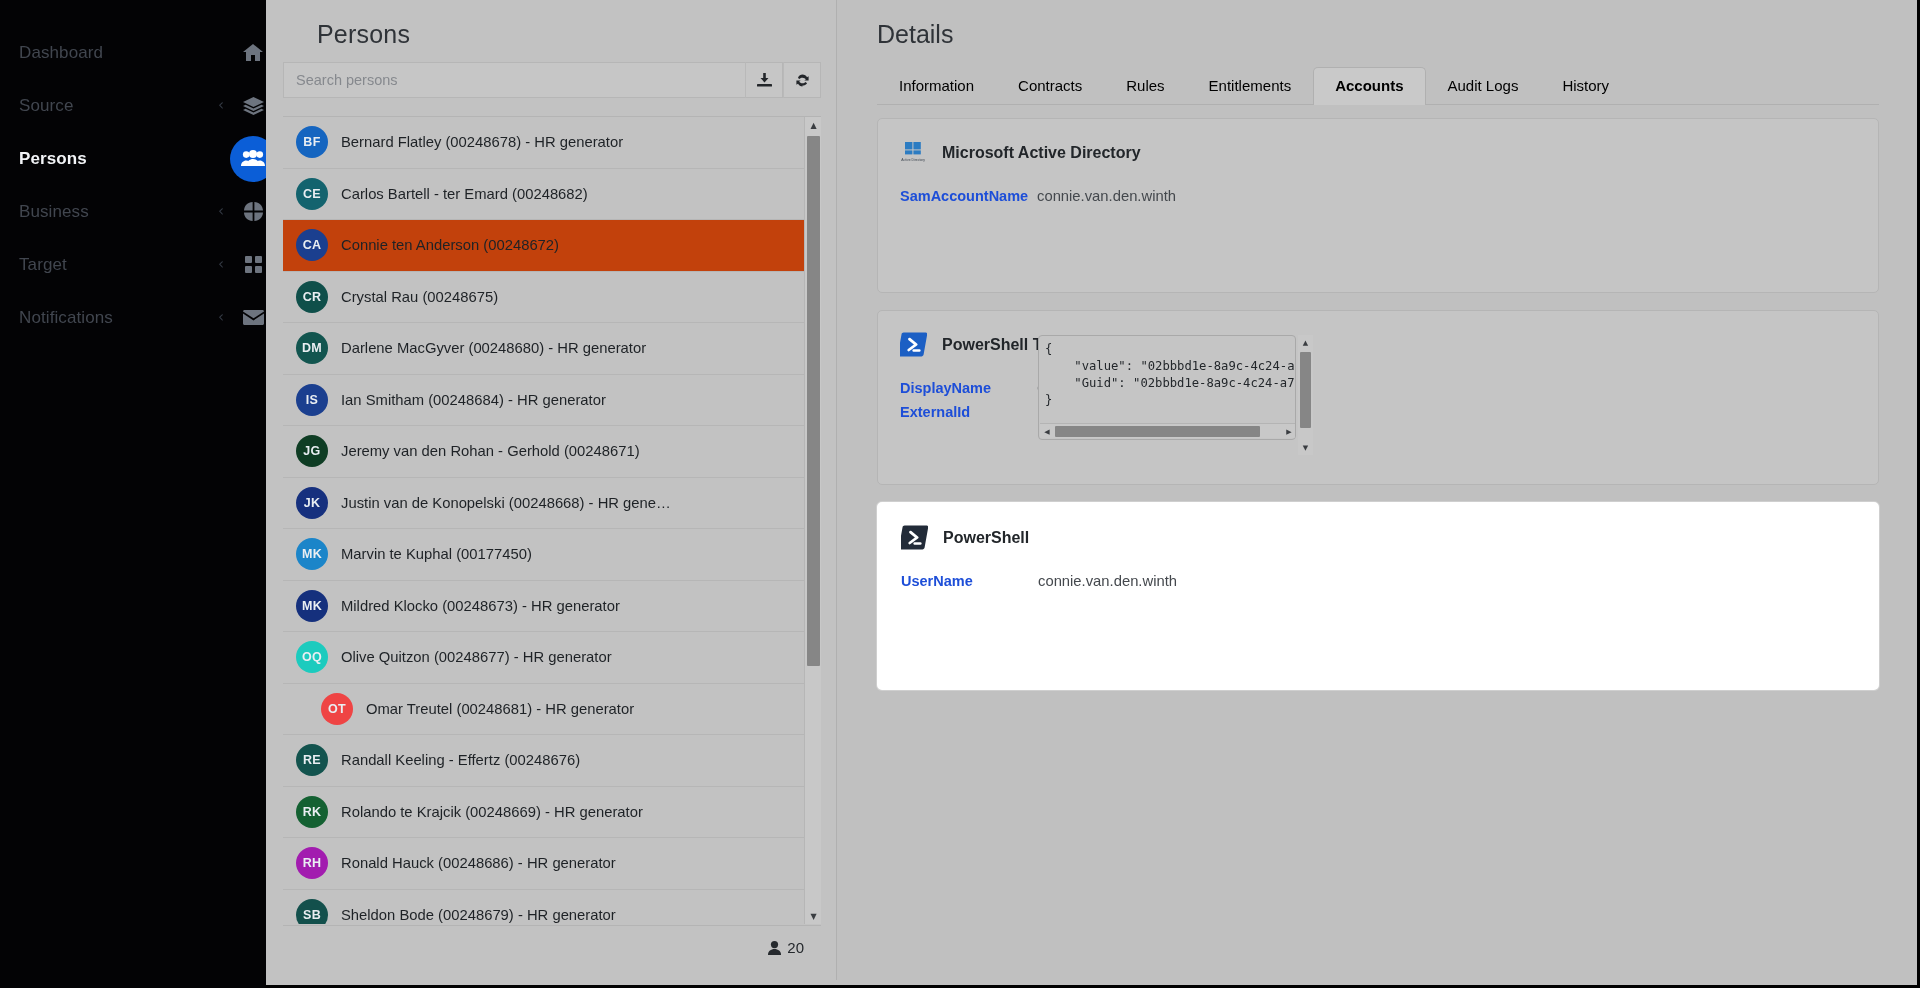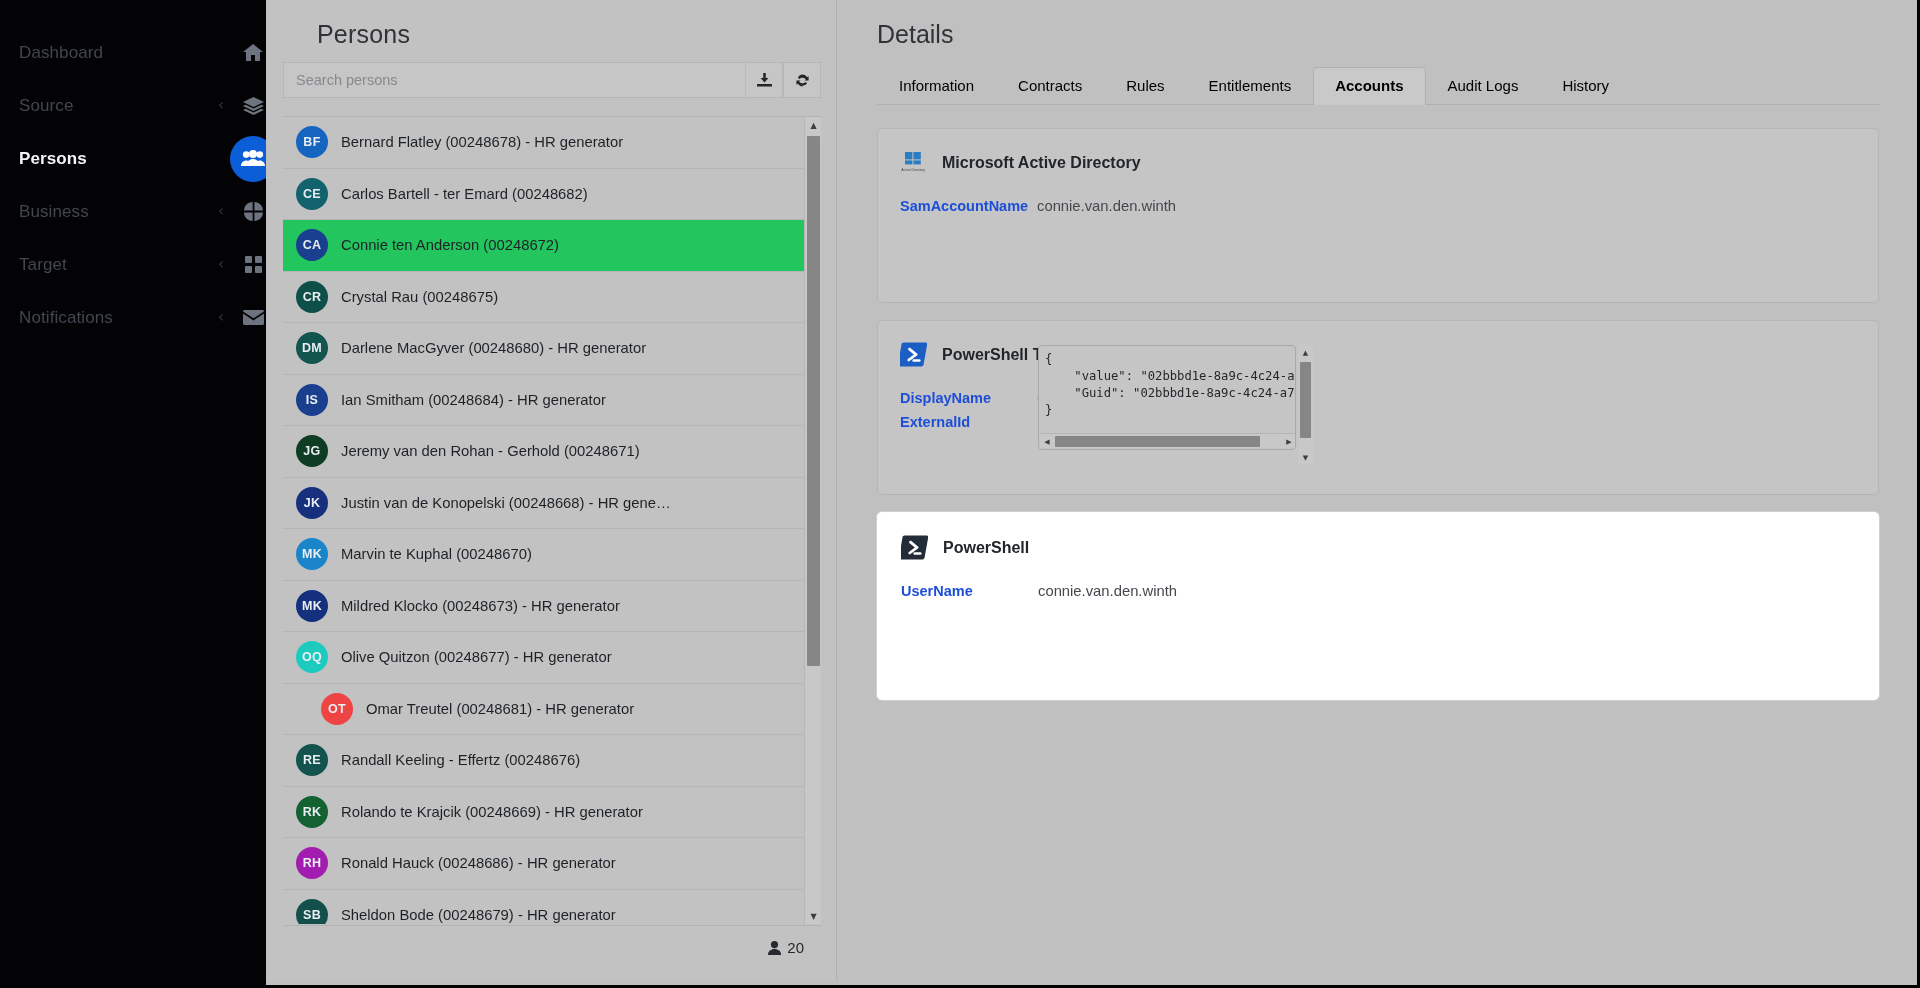--- a/index.html
+++ b/index.html
@@ -113,21 +113,21 @@
     width: 521px; height: 808px;
     overflow: hidden;
   }
   .person-row {
     height: 51.5px;
     display: flex; align-items: center;
     border-bottom: 1px solid #b6b6b6;
     padding-left: 13px;
     cursor: pointer;
   }
-  .person-row.selected { background: #22c55e; }
+  .person-row.selected { background: #c2410c; }
   .avatar {
     width: 32px; height: 32px; border-radius: 50%;
     flex: 0 0 auto;
     display: flex; align-items: center; justify-content: center;
     color: #e9eef2; font-size: 12.5px; font-weight: 700;
     letter-spacing: .3px;
   }
   .person-name {
     margin-left: 13px;
     font-size: 14.8px; color: #1e2226;
@@ -194,21 +194,21 @@
   }
   .tab.active {
     background: #c9c9c9;
     border-color: #b0b0b0;
     border-top-left-radius: 5px; border-top-right-radius: 5px;
     font-weight: 700;
     margin-bottom: -1px;
     padding-bottom: 12px;
   }
 
-  #cards { position: absolute; left: 39px; top: 128px; width: 1002px; }
+  #cards { position: absolute; left: 39px; top: 118px; width: 1002px; }
 
   .card {
     background: #c5c5c5;
     border: 1px solid #b5b5b5;
     border-radius: 5px;
     padding: 20px 22px 18px;
     margin-bottom: 17px;
     position: relative;
   }
   .card.highlight {
@@ -426,21 +426,21 @@
             <div class="person-row">
               <div class="avatar" style="background: rgb(15, 61, 36);">JG</div>
               <div class="person-name">Jeremy van den Rohan - Gerhold (00248671)</div>
             </div>
             <div class="person-row">
               <div class="avatar" style="background: rgb(22, 48, 126);">JK</div>
               <div class="person-name">Justin van de Konopelski (00248668) - HR gene…</div>
             </div>
             <div class="person-row">
               <div class="avatar" style="background: rgb(27, 133, 201);">MK</div>
-              <div class="person-name">Marvin te Kuphal (00248670)</div>
+              <div class="person-name">Marvin te Kuphal (00177450)</div>
             </div>
             <div class="person-row">
               <div class="avatar" style="background: rgb(21, 48, 125);">MK</div>
               <div class="person-name">Mildred Klocko (00248673) - HR generator</div>
             </div>
             <div class="person-row">
               <div class="avatar" style="background: rgb(28, 203, 190);">OQ</div>
               <div class="person-name">Olive Quitzon (00248677) - HR generator</div>
             </div>
             <div class="person-row">

